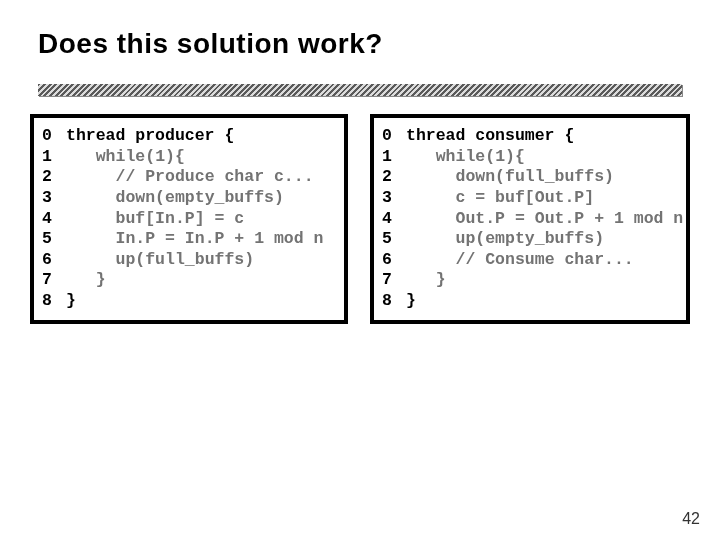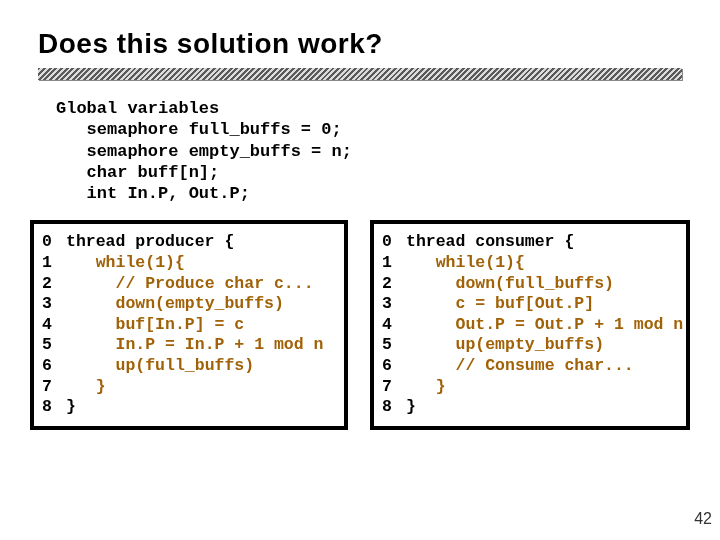--- a/index.html
+++ b/index.html
@@ -16,21 +16,21 @@
     position: relative;
     width: 720px;
     height: 540px;
     box-sizing: border-box;
     padding: 28px 38px 0 38px;
   }
   .title {
     font-family: "Comic Sans MS", "Comic Sans", cursive, Verdana, sans-serif;
     font-size: 28px;
     font-weight: bold;
-    margin: 0 0 8px 0;
+    margin: 0 0 24px 0;
     letter-spacing: 0.5px;
   }
   .rule {
     height: 12px;
     background: repeating-linear-gradient(
       135deg,
       #5a5a5a 0px,
       #5a5a5a 2px,
       #dcdcdc 2px,
       #dcdcdc 4px
@@ -63,44 +63,39 @@
     font-family: "Courier New", Courier, monospace;
     font-size: 16.5px;
     font-weight: bold;
     line-height: 1.25;
     display: grid;
     grid-template-columns: 18px 1fr;
     column-gap: 6px;
     white-space: pre;
   }
   .code .ln { text-align: left; }
-  .code .kw { color: #a16207; }
+  .code .kw { color: #737373; }
   .code .cm { }
   .pagenum {
     position: absolute;
-    right: 8px;
+    right: 20px;
     bottom: 12px;
     font-family: Arial, sans-serif;
     font-size: 16px;
     color: #333;
   }
 </style>
 </head>
 <body>
 
 <div class="slide">
 
   <h1 class="title">Does this solution work?</h1>
   <div class="rule"></div>
 
-  <div class="globals"><span>Global variables</span>
-   <span>semaphore full_buffs = 0;</span>
-   <span>semaphore empty_buffs = n;</span>
-   <span>char buff[n];</span>
-   <span>int In.P, Out.P;</span></div>
 
   <div class="codebox-row">
 
     <div class="codebox producer">
       <div class="code" id="producer-code"><span class="ln">0</span><span><span>thread producer {</span></span><span class="ln">1</span><span>   <span class="kw">while(1){</span></span><span class="ln">2</span><span>     <span class="kw cm">// Produce char c...</span></span><span class="ln">3</span><span>     <span class="kw">down(empty_buffs)</span></span><span class="ln">4</span><span>     <span class="kw">buf[In.P] = c</span></span><span class="ln">5</span><span>     <span class="kw">In.P = In.P + 1 mod n</span></span><span class="ln">6</span><span>     <span class="kw">up(full_buffs)</span></span><span class="ln">7</span><span>   <span class="kw">}</span></span><span class="ln">8</span><span><span>}</span></span></div>
     </div>
 
     <div class="codebox consumer">
       <div class="code" id="consumer-code"><span class="ln">0</span><span><span>thread consumer {</span></span><span class="ln">1</span><span>   <span class="kw">while(1){</span></span><span class="ln">2</span><span>     <span class="kw">down(full_buffs)</span></span><span class="ln">3</span><span>     <span class="kw">c = buf[Out.P]</span></span><span class="ln">4</span><span>     <span class="kw">Out.P = Out.P + 1 mod n</span></span><span class="ln">5</span><span>     <span class="kw">up(empty_buffs)</span></span><span class="ln">6</span><span>     <span class="kw cm">// Consume char...</span></span><span class="ln">7</span><span>   <span class="kw">}</span></span><span class="ln">8</span><span><span>}</span></span></div>
     </div>

